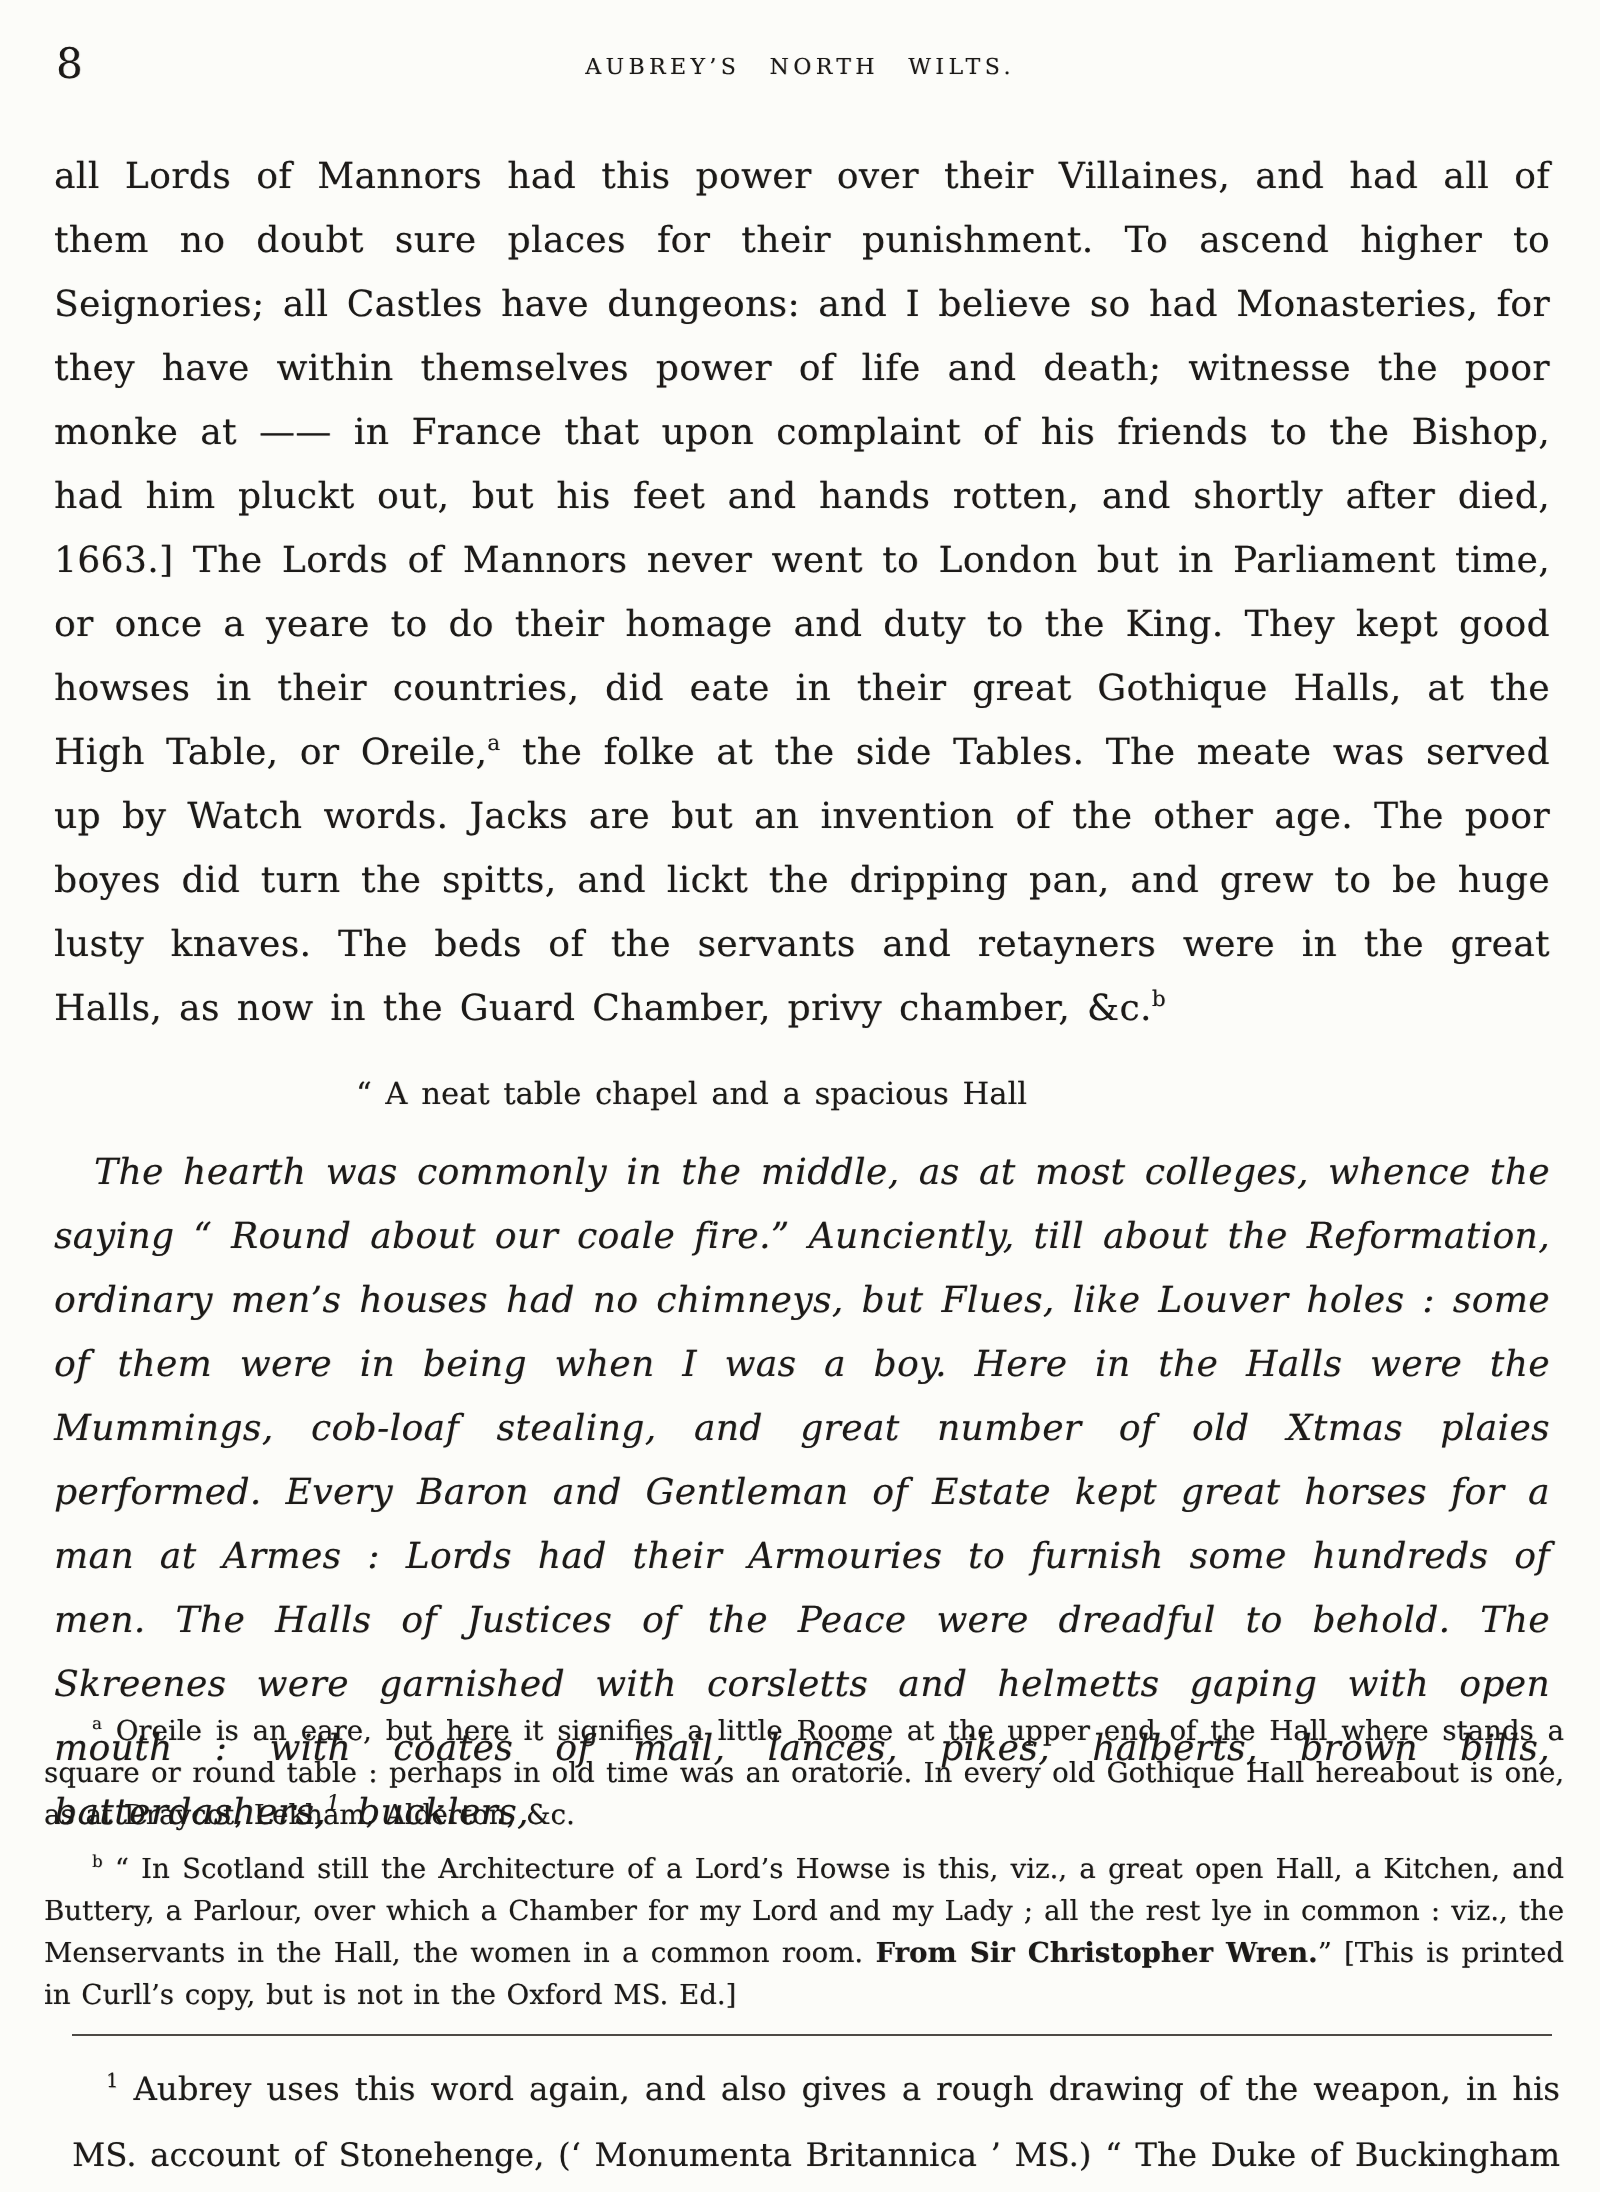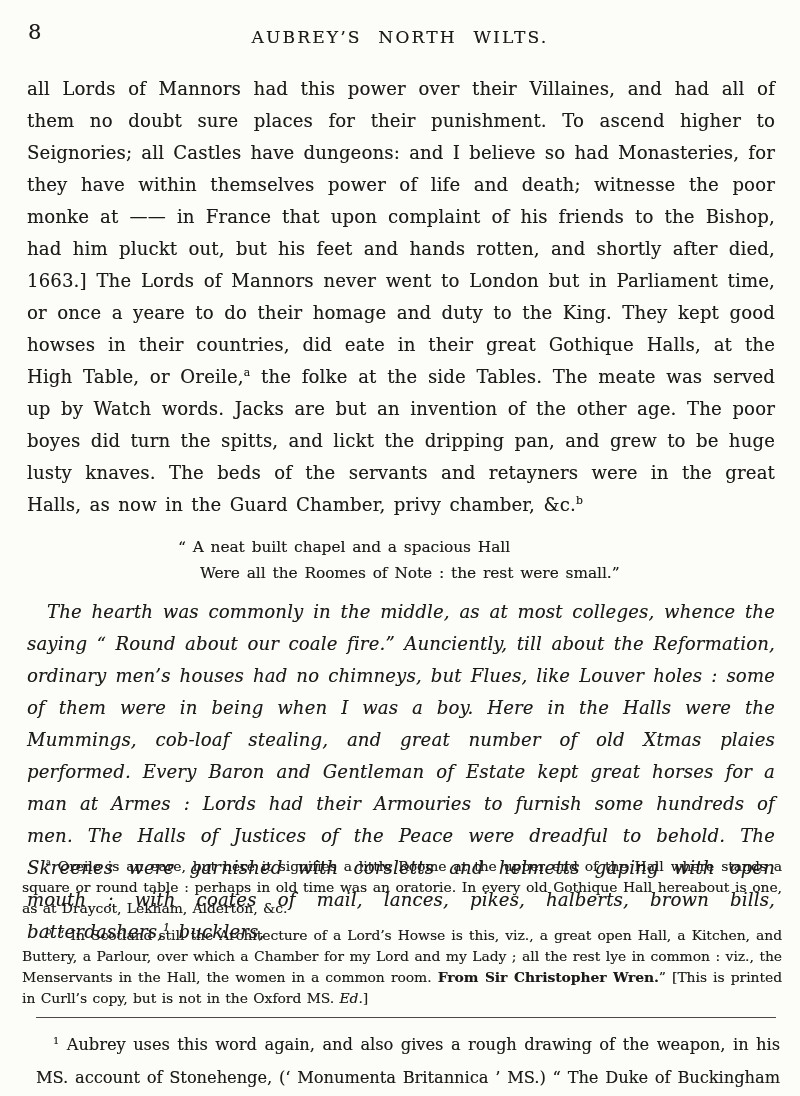--- a/index.html
+++ b/index.html
@@ -30,21 +30,21 @@
     left: 28px;
     top: 0;
     font-size: 21px;
   }
   .running-title {
     position: absolute;
     left: 0;
     right: 0;
     top: 7px;
     text-align: center;
-    font-size: 17px;
+    font-size: 11px;
     letter-spacing: 2.2px;
     word-spacing: 9px;
   }
   
   .main {
     position: absolute;
     top: 73px;
     left: 27px;
     width: 748px;
   }
@@ -94,38 +94,37 @@
     line-height: 33px;
     text-indent: 17px;
     word-spacing: 1.5px;
   }
   sup {
     font-size: 60%;
     line-height: 0;
     vertical-align: super;
   }
   .bi { font-weight: bold; }
-  .it { font-style: italic; }
+  .it { }
 </style>
 </head>
 <body>
 
 <div class="page">
 
   <div class="header">
     <span class="pagenum">8</span>
     <span class="running-title">AUBREY’S NORTH WILTS.</span>
   </div>
 
   <div class="main">
     <p class="para"><span>all Lords of Mannors had this power over their Villaines, and had all of them no doubt sure places for their punishment.  To ascend higher to Seignories; all Castles have dungeons: and I believe so had Monasteries, for they have within themselves power of life and death; witnesse the poor monke at —— in France that upon complaint of his friends to the Bishop, had him pluckt out, but his feet and hands rotten, and shortly after died, 1663.]  The Lords of Mannors never went to London but in Parliament time, or once a yeare to do their homage and duty to the King.  They kept good howses in their countries, did eate in their great Gothique Halls, at the High Table, or Oreile,</span><sup>a</sup><span> the folke at the side Tables.  The meate was served up by Watch words.  Jacks are but an invention of the other age.  The poor boyes did turn the spitts, and lickt the dripping pan, and grew to be huge lusty knaves.  The beds of the servants and retayners were in the great Halls, as now in the Guard Chamber, privy chamber, &amp;c.</span><sup>b</sup></p>
 
     <div class="quote">
-      <div class="q1">“ A neat built chapel and a spacious Hall</div>
-      <div class="q2">Were all the Roomes of Note :  the rest were small.”</div>
+      <div class="q1">“ A neat table chapel and a spacious Hall</div>
     </div>
 
     <p class="para indent"><span>The hearth was commonly in the middle, as at most colleges, whence the saying “ Round about our coale fire.”  Aunciently, till about the Reformation, ordinary men’s houses had no chimneys, but Flues, like Louver holes :  some of them were in being when I was a boy.  Here in the Halls were the Mummings, cob-loaf stealing, and great number of old Xtmas plaies performed.  Every Baron and Gentleman of Estate kept great horses for a man at Armes :  Lords had their Armouries to furnish some hundreds of men.  The Halls of Justices of the Peace were dreadful to behold.  The Skreenes were garnished with corsletts and helmetts gaping with open mouth :  with coates of mail, lances, pikes, halberts, brown bills, batterdashers,</span><sup>1</sup><span> bucklers,</span></p>
   </div>
 
   <div class="footer">
     <p class="fn small"><sup>a</sup><span> Oreile is an eare, but here it signifies a little Roome at the upper end of the Hall where stands a square or round table :  perhaps in old time was an oratorie.  In every old Gothique Hall hereabout is one, as at Draycot, Lekham, Alderton, &amp;c.</span></p>
     <p class="fn small"><sup>b</sup><span> “ In Scotland still the Architecture of a Lord’s Howse is this, viz., a great open Hall, a Kitchen, and Buttery, a Parlour, over which a Chamber for my Lord and my Lady ;  all the rest lye in common :  viz., the Menservants in the Hall, the women in a common room.  </span><span class="bi">From Sir Christopher Wren.</span><span>”  [This is printed in Curll’s copy, but is not in the Oxford MS. </span><span class="it">Ed.</span><span>]</span></p>
     <hr class="fn-rule">
     <p class="fn large"><sup>1</sup><span> Aubrey uses this word again, and also gives a rough drawing of the weapon, in his MS. account of Stonehenge, (‘ Monumenta Britannica ’ MS.)   “ The Duke of Buckingham in 1620 did cause the</span></p>

